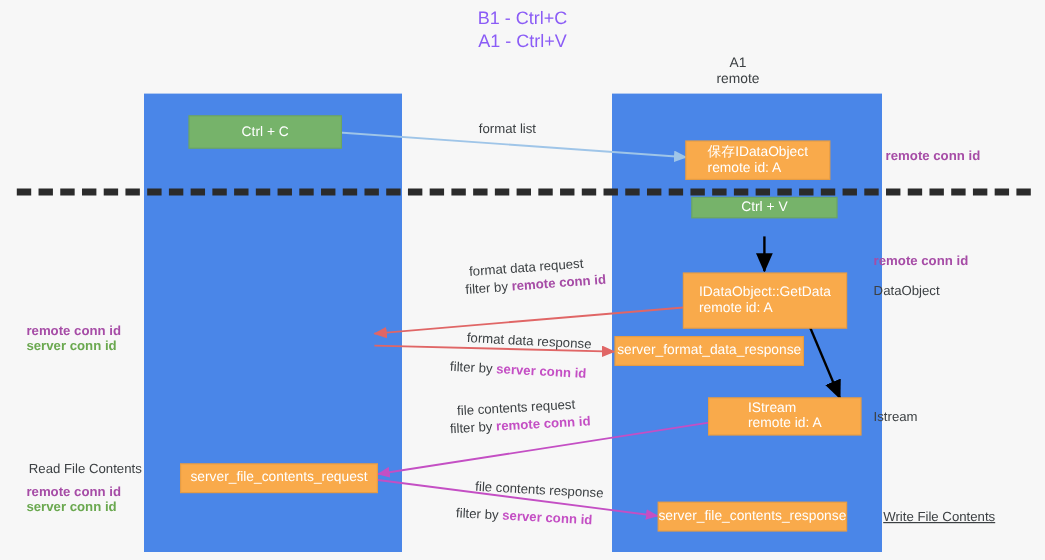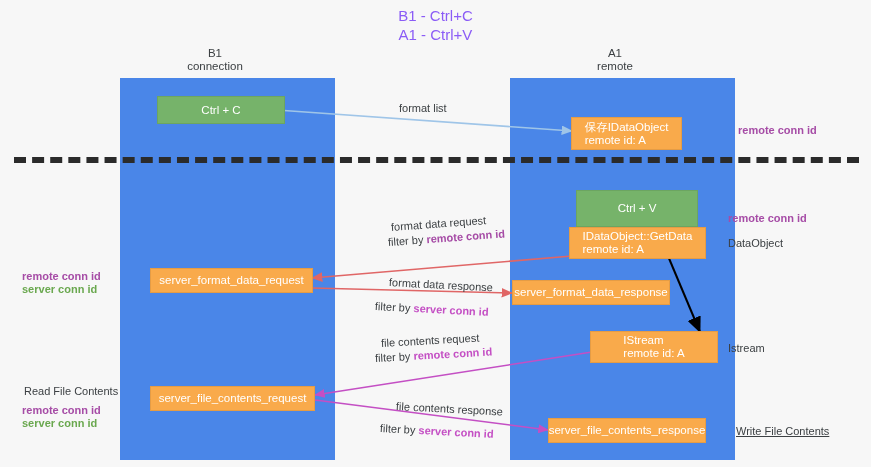--- a/index.html
+++ b/index.html
@@ -75,22 +75,20 @@
   svg#wires{position:absolute;left:0;top:0;width:871px;height:467px;pointer-events:none;}
 </style>
 </head>
 <body>
 
 <div id="canvas">
 
   <div class="abs" id="title">B1 - Ctrl+C
 A1 - Ctrl+V</div>
 
-  <div class="abs col-head" id="head-b1">B1
-connection</div>
   <div class="abs col-head" id="head-a1">A1
 remote</div>
 
   <div class="abs lane" id="lane-b1"></div>
   <div class="abs lane" id="lane-a1-wide"></div>
 
   <svg id="wires" viewBox="0 0 871 467">
     <defs>
       <marker id="ar-blue" markerWidth="7" markerHeight="6" refX="6.5" refY="3" orient="auto">
         <path d="M0,0 L7,3 L0,6 z" fill="#9fc5e8"></path>
@@ -118,29 +116,28 @@
 
     <path d="M592,352 L315,395" stroke="#c44fc4" stroke-width="1.5" fill="none" marker-end="url(#ar-magenta)"></path>
 
     <path d="M315,400 L548,430" stroke="#c44fc4" stroke-width="1.5" fill="none" marker-end="url(#ar-magenta)"></path>
   </svg>
 
   <div class="abs" style="left:14px;top:157px;width:845px;height:0;border-top:6px dashed #2b2b2b;"></div>
 
   <div class="abs box green" style="left:157px;top:96px;width:128px;height:28px;">Ctrl + C</div>
 
-  <div class="abs box orange" style="left:571px;top:117px;width:111px;height:33px;">保存IDataObject
+  <div class="abs box orange" style="left:571px;top:117px;width:121px;height:33px;">保存IDataObject
 remote id: A</div>
 
-  <div class="abs box green" style="left:576px;top:190px;width:122px;height:37px;">Ctrl + V</div>
+  <div class="abs box green" style="left:576px;top:164px;width:122px;height:18px;">Ctrl + V</div>
 
-  <div class="abs box orange" style="left:569px;top:227px;width:137px;height:32px;">IDataObject::GetData
+  <div class="abs box orange" style="left:569px;top:227px;width:137px;height:47px;">IDataObject::GetData
 remote id: A</div>
 
-  <div class="abs box orange" style="left:150px;top:268px;width:163px;height:25px;">server_format_data_request</div>
 
   <div class="abs box orange" style="left:512px;top:280px;width:158px;height:25px;">server_format_data_response</div>
 
   <div class="abs box orange" style="left:590px;top:331px;width:128px;height:32px;">IStream
 remote id: A</div>
 
   <div class="abs box orange" style="left:548px;top:418px;width:158px;height:25px;">server_file_contents_response</div>
 
   <div class="abs box orange" style="left:150px;top:386px;width:165px;height:25px;">server_file_contents_request</div>
 

